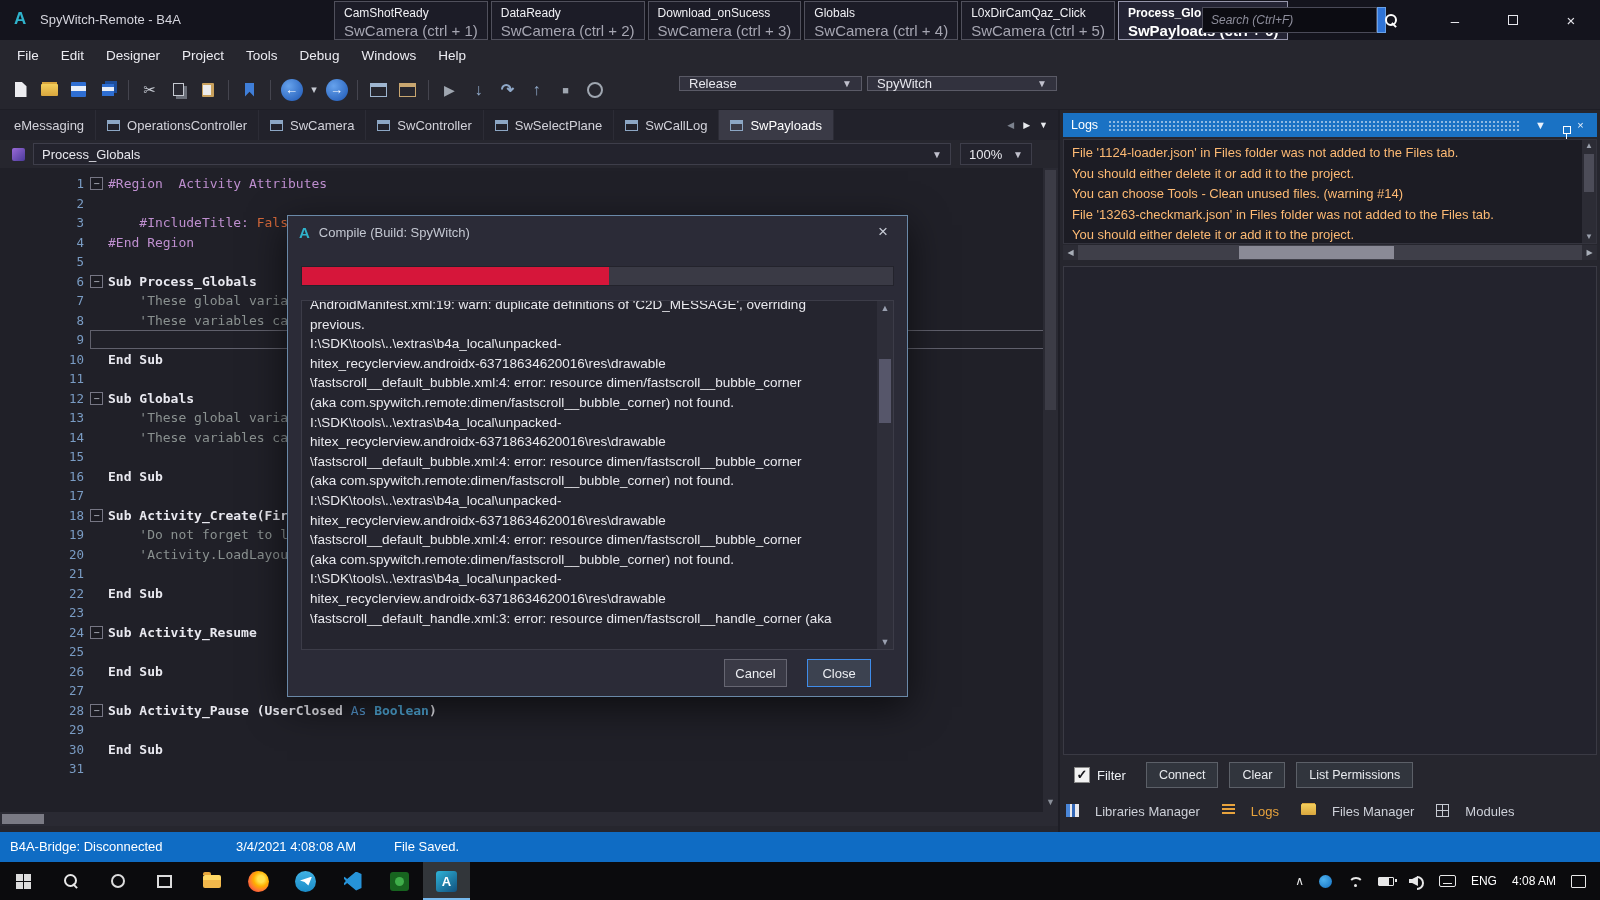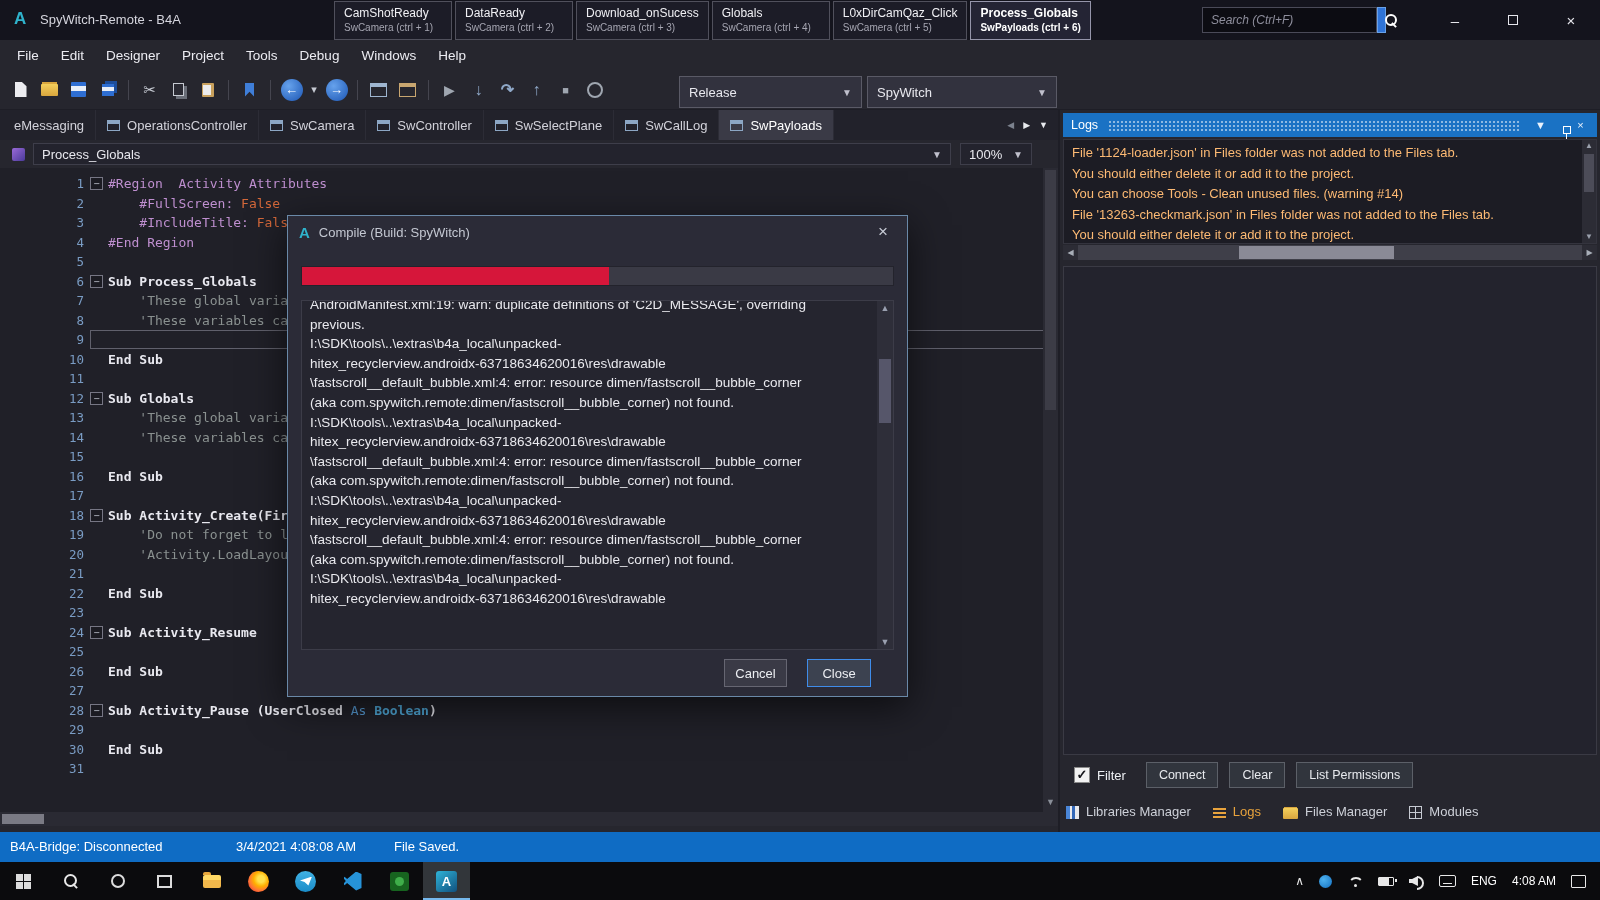--- a/index.html
+++ b/index.html
@@ -6,21 +6,21 @@
 html,body{width:1600px;height:900px;overflow:hidden;background:#000;font-family:"Liberation Sans",sans-serif}
 #app{position:absolute;width:1600px;height:900px;background:#26262e;overflow:hidden}
 
 
 .titlebar{position:absolute;left:0;top:0;width:1600px;height:40px;background:#14141d}
 .tb-appicon{position:absolute;left:14px;top:9px;font-weight:bold;font-size:17px;color:#2fb3cc}
 .tb-title{position:absolute;left:40px;top:12px;font-size:13px;color:#d6d6de;white-space:nowrap}
 .quick-tabs{position:absolute;left:334px;top:1px;height:39px;display:flex;gap:3px}
 .qtab{min-width:118px;padding:4px 9px 15px;background:#1c1c27;border:1px solid #50505c}
 .qtab-label{font-size:12px;color:#f0f0f4;white-space:nowrap}
-.qtab-sub{font-size:10px;color:#a6a6b2;white-space:nowrap;margin-top:2px}
+.qtab-sub{font-size:15px;color:#a6a6b2;white-space:nowrap;margin-top:2px}
 .qtab.active{background:#242434;border-color:#9595aa}
 .qtab.active .qtab-label,.qtab.active .qtab-sub{font-weight:bold;color:#fff}
 .search-wrap{position:absolute;right:214px;top:7px;width:184px;height:26px;display:flex}
 .search-input{flex:1;background:#0c0c12;border:1px solid #4a4a58;color:#d0d0da;font-size:12px;font-style:italic;padding:0 8px;font-family:"Liberation Sans",sans-serif;outline:none}
 .search-input::placeholder{color:#8e8e9c;font-style:italic}
 .search-btn{width:27px;height:26px;background:#2f74d8;border:1px solid #6aa2e8;position:relative}
 .search-btn::before{content:"";position:absolute;left:7px;top:6px;width:8px;height:8px;border:2px solid #fff;border-radius:50%}
 .search-btn::after{content:"";position:absolute;left:15px;top:14px;width:2px;height:6px;background:#fff;transform:rotate(-45deg)}
 .win-controls{position:absolute;right:0;top:0;height:40px;display:flex}
 .win-btn{width:58px;height:40px;display:flex;align-items:center;justify-content:center;color:#e6e6ec;font-size:15px}
@@ -48,21 +48,21 @@
 .back-history-caret-icon{width:12px}
 .back-history-caret-icon::before{content:"▾";font-size:11px}
 .designer-icon::before{content:"";width:15px;height:12px;border:1px solid #9fb6d0;background:linear-gradient(#9fb6d0 0 3px,transparent 3px)}
 .designer2-icon::before{content:"";width:15px;height:12px;border:1px solid #c8a670;background:linear-gradient(#c8a670 0 3px,transparent 3px)}
 .run-icon::before{content:"▶";color:#9fa6b0;font-size:14px}
 .step-into-icon::before{content:"↓";color:#8fa8c8;font-weight:bold}
 .step-over-icon::before{content:"↷";color:#8fa8c8;font-weight:bold}
 .step-out-icon::before{content:"↑";color:#8fa8c8;font-weight:bold}
 .stop-icon::before{content:"■";font-size:11px;color:#9fa6b0}
 .profiler-icon::before{content:"";width:12px;height:12px;border:2px solid #9fa6b0;border-radius:50%}
-.combo{position:absolute;top:6px;height:32px;background:#32323e;border:1px solid #5a5a66;color:#e8e8ee;font-size:13px;display:flex;align-items:center;padding:0 9px}
+.combo{position:absolute;top:6px;height:15px;background:#32323e;border:1px solid #5a5a66;color:#e8e8ee;font-size:13px;display:flex;align-items:center;padding:0 9px}
 .combo .caret{margin-left:auto;color:#c0c0cc;font-size:10px}
 #combo-release{left:679px;width:183px}
 #combo-target{left:867px;width:190px}
 
 
 .module-strip{position:absolute;left:0;top:110px;width:1058px;height:30px;background:#22222b;display:flex;align-items:stretch;overflow:hidden}
 .mtab{display:flex;align-items:center;gap:7px;padding:0 11px;font-size:13px;color:#d2d2da;border-right:1px solid #2c2c36;white-space:nowrap}
 .mtab.active{background:#3a3a46;color:#fff}
 .mtab.clipped{padding-left:14px}
 .mt-icon{width:13px;height:11px;border:1px solid #8ca6c4;background:linear-gradient(#8ca6c4 0 3px,transparent 3px);flex:none}
@@ -115,21 +115,21 @@
 .logs-hscroll{position:absolute;left:1063px;top:245px;width:534px;height:15px;background:#3f3f49}
 .logs-hscroll .ar{position:absolute;top:0;width:15px;height:15px;background:#2c2c35;color:#a8aeb8;font-size:8px;text-align:center;line-height:15px}
 .logs-hscroll .ar.lf{left:0}.logs-hscroll .ar.rt{right:0}
 .logs-hthumb{position:absolute;left:33%;top:1px;width:29%;height:13px;background:#8a8a96}
 .empty-panel{position:absolute;left:1063px;top:266px;width:534px;height:489px;background:#23232d;border:1px solid #3a3a44}
 .logs-controls{position:absolute;left:1074px;top:761px;width:520px;height:28px;display:flex;align-items:center}
 .chk{width:16px;height:16px;background:#f2f2f2;border:1px solid #8a8a8a;color:#15151a;font-size:13px;line-height:14px;text-align:center;font-weight:bold;flex:none}
 .chk-label{color:#eef0f4;font-size:13px;margin:0 20px 0 7px}
 .panel-btn{height:26px;padding:0 12px;background:#31353d;border:1px solid #5c6068;color:#e8eaee;font-size:12.5px;display:flex;align-items:center;margin-right:11px;white-space:nowrap}
 .dock-tabs{position:absolute;left:1066px;top:797px;width:530px;height:29px;display:flex;align-items:center;gap:22px;font-size:13px;color:#cdd0d8}
-.dock-tab{display:flex;align-items:flex-end;gap:7px;white-space:nowrap}
+.dock-tab{display:flex;align-items:flex-start;gap:16px;white-space:nowrap}
 .dock-tab.active{color:#e8a33d}
 .libraries-manager-icon{width:13px;height:13px;background:linear-gradient(90deg,#4a86d8 0 4px,#e8e8ec 4px 6px,#3468b8 6px 9px,#e8e8ec 9px 13px);flex:none}
 .logs-icon{width:13px;height:11px;background:repeating-linear-gradient(#e8a33d 0 2px,transparent 2px 4px);flex:none}
 .files-manager-icon{width:15px;height:11px;background:linear-gradient(#f4cf5c,#d9a63e);border-radius:1px;box-shadow:0 -2px 0 -1px #d9a63e;flex:none}
 .modules-icon{width:13px;height:13px;border:1px solid #c6cad2;background:linear-gradient(#c6cad2,#c6cad2) center/13px 1px no-repeat,linear-gradient(#c6cad2,#c6cad2) center/1px 13px no-repeat;flex:none}
 
 
 .dialog{position:absolute;left:287px;top:215px;width:621px;height:482px;background:#2b2b37;border:1px solid #6a89a8;box-shadow:0 10px 36px rgba(0,0,0,.6)}
 .dlg-title{height:32px;display:flex;align-items:center;padding:0 11px;color:#c4c8d2;font-size:13px}
 .dlg-logo{color:#2fb3cc;font-weight:bold;font-size:15px;margin-right:9px}
@@ -339,24 +339,20 @@
   <div class="code-area" id="code-area">
       <div class="code-row">
         <span class="ln">1</span>
         <span class="row-body">
           <span class="fold has">−</span>
           <span class="code-text"><span class="t-dir">#Region  Activity Attributes</span></span>
         </span>
       </div>
       <div class="code-row">
         <span class="ln">2</span>
-        <span class="row-body">
-          <span class="fold"></span>
-          <span class="code-text"><span class="t-dir">    #FullScreen: </span><span class="t-val">False</span></span>
-        </span>
       </div>
       <div class="code-row">
         <span class="ln">3</span>
         <span class="row-body">
           <span class="fold"></span>
           <span class="code-text"><span class="t-dir">    #IncludeTitle: </span><span class="t-val">False</span></span>
         </span>
       </div>
       <div class="code-row">
         <span class="ln">4</span>
@@ -691,20 +687,21 @@
           <div class="dlg-line">I:\SDK\tools\..\extras\b4a_local\unpacked-</div>
           <div class="dlg-line">hitex_recyclerview.androidx-63718634620016\res\drawable</div>
           <div class="dlg-line">\fastscroll__default_bubble.xml:4: error: resource dimen/fastscroll__bubble_corner</div>
           <div class="dlg-line">(aka com.spywitch.remote:dimen/fastscroll__bubble_corner) not found.</div>
           <div class="dlg-line">I:\SDK\tools\..\extras\b4a_local\unpacked-</div>
           <div class="dlg-line">hitex_recyclerview.androidx-63718634620016\res\drawable</div>
           <div class="dlg-line">\fastscroll__default_bubble.xml:4: error: resource dimen/fastscroll__bubble_corner</div>
           <div class="dlg-line">(aka com.spywitch.remote:dimen/fastscroll__bubble_corner) not found.</div>
           <div class="dlg-line">I:\SDK\tools\..\extras\b4a_local\unpacked-</div>
           <div class="dlg-line">hitex_recyclerview.androidx-63718634620016\res\drawable</div>
+          <div class="dlg-line">\fastscroll__default_handle.xml:3: error: resource dimen/fastscroll__handle_corner (aka</div>
         </div>
       <div class="dlg-vscroll">
         <div class="ar up">▲</div>
         <div class="dlg-vthumb"></div>
         <div class="ar dn">▼</div>
       </div>
     </div>
     <div class="dlg-btn" id="btn-cancel">Cancel</div>
     <div class="dlg-btn" id="btn-close">Close</div>
   </div>

